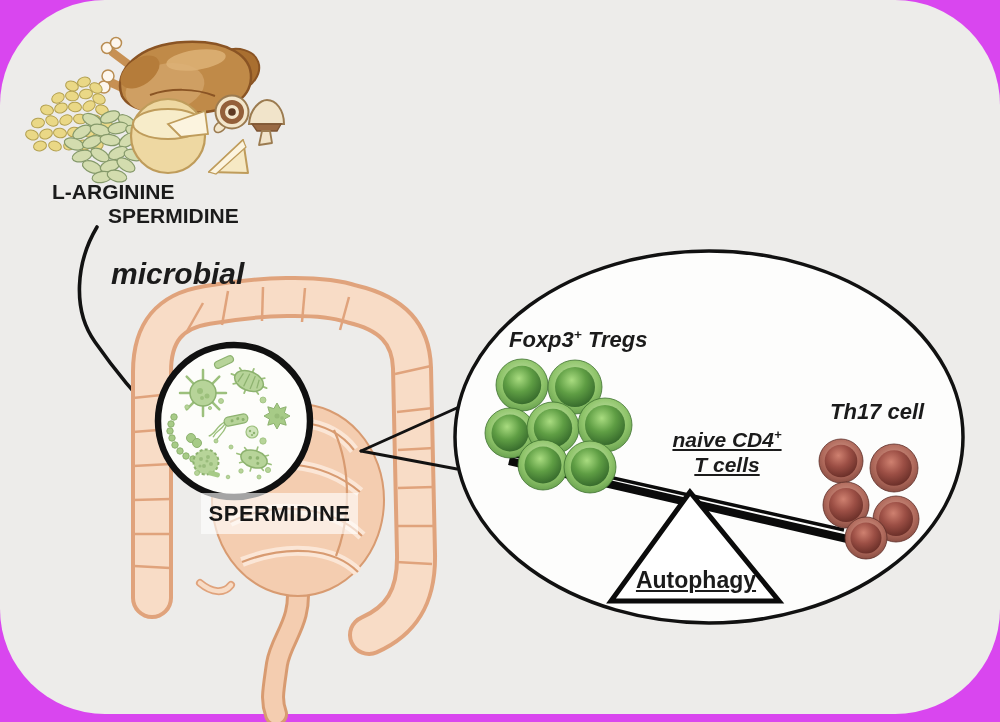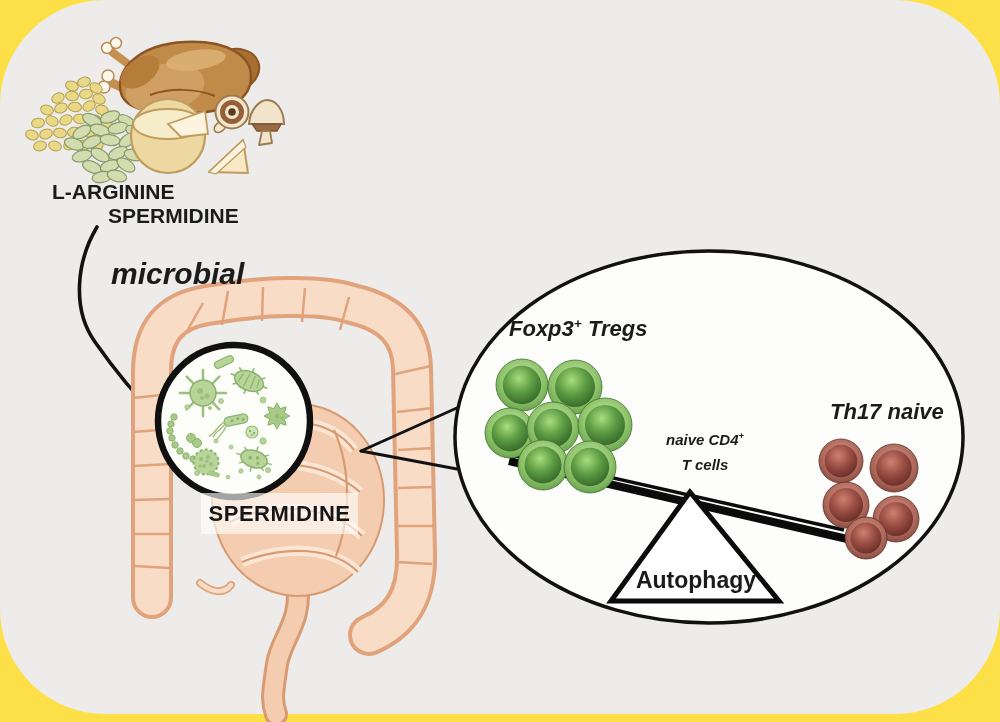--- a/index.html
+++ b/index.html
@@ -1,16 +1,16 @@
 <!DOCTYPE html>
 <html><head>
 <meta charset="utf-8">
 <style>
   html,body{margin:0;padding:0;background:#000;}
-  .stage{position:relative;width:1000px;height:722px;background:#fde047;overflow:hidden;
+  .stage{position:relative;width:1000px;height:722px;background:#d946ef;overflow:hidden;
          font-family:"Liberation Sans","DejaVu Sans",sans-serif;}
   .panel{position:absolute;left:0;top:0;right:0;bottom:8px;background:#edecea;border-radius:105px;}
   svg.scene{position:absolute;left:0;top:0;}
   .lbl{position:absolute;color:#1b1b1b;white-space:nowrap;}
   .b{font-weight:bold;}
   .it{font-style:italic;font-weight:600;}
   .sup{font-size:62%;vertical-align:super;line-height:0;}
   .strip{position:absolute;background:rgba(255,255,255,0.62);}
   .strip .inner{color:#161616;font-weight:bold;text-align:center;}
 </style>
@@ -375,25 +375,25 @@
   <div class="lbl b" style="left:108px;top:204px;font-size:21px;">SPERMIDINE</div>
 
   <div class="lbl it" style="left:111px;top:258px;font-size:30px;line-height:32px;">
     <span>microbial</span><br>
   </div>
 
   <div class="strip" style="left:201px;top:493px;width:157px;height:41px;">
     <div class="inner" style="line-height:41px;font-size:22px;letter-spacing:0.5px;">SPERMIDINE</div>
   </div>
 
-  <div class="lbl it" style="left:509px;top:316px;font-size:22px;text-align:center;">
+  <div class="lbl it" style="left:509px;top:327px;font-size:22px;text-align:center;">
     <span>Foxp3</span><sup class="sup">+</sup><span> Tregs</span>
   </div>
 
-  <div class="lbl it" style="left:620px;top:427px;width:170px;text-align:center;font-size:15px;line-height:25px;">
+  <div class="lbl it" style="left:642px;top:427px;width:170px;text-align:center;font-size:21px;line-height:25px;text-decoration:underline;">
     <span>naive CD4</span><sup class="sup">+</sup><br>
     <span>T cells</span>
   </div>
 
-  <div class="lbl it" style="left:830px;top:399px;font-size:22px;">Th17 naive</div>
-
-  <div class="lbl b" style="left:618px;top:567px;width:156px;text-align:center;font-size:23px;">Autophagy</div>
+  <div class="lbl it" style="left:830px;top:399px;font-size:22px;">Th17 cell</div>
+
+  <div class="lbl b" style="left:618px;top:567px;width:156px;text-align:center;font-size:23px;text-decoration:underline;">Autophagy</div>
 </div>
 
 </body></html>

